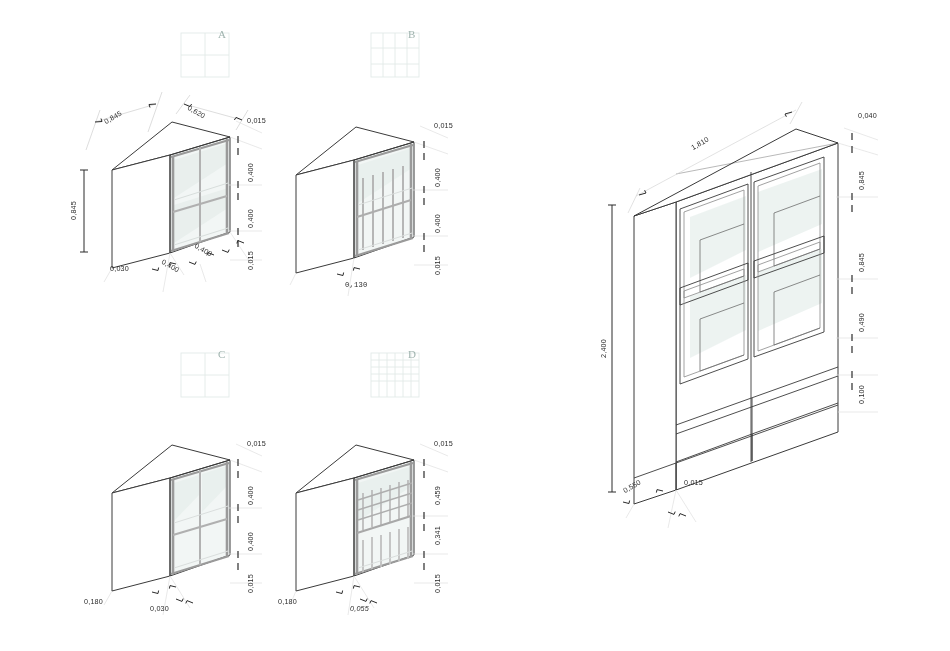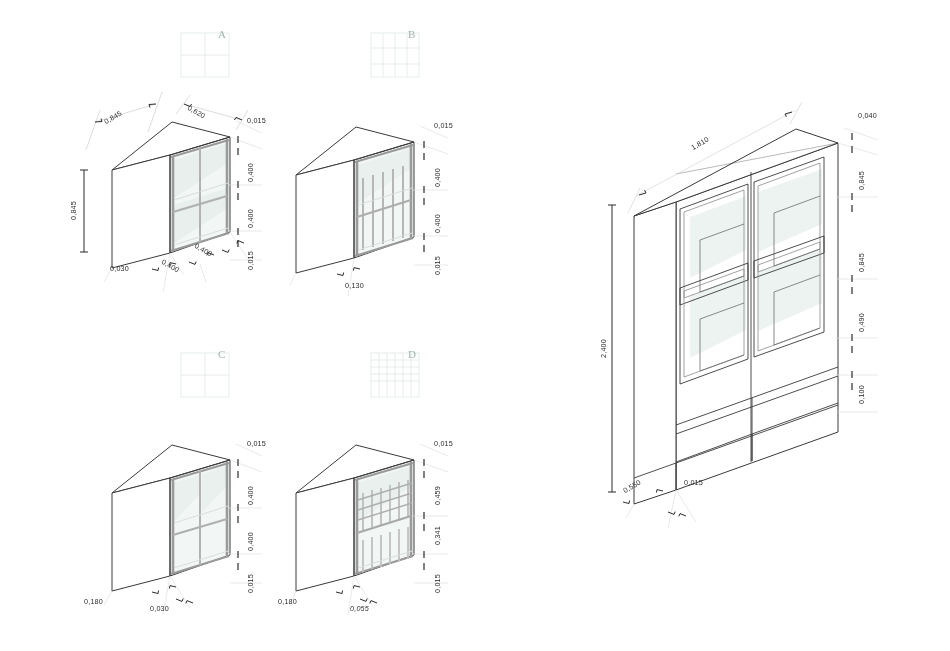--- a/index.html
+++ b/index.html
@@ -472,21 +472,21 @@
 <div class="dim-label rot90" style="left:70px; top:220px;">0,845</div>
 <div class="dim-label" style="left:110px; top:265px;">0,030</div>
 <div class="dim-label rotR" style="left:164px; top:258px;">0,400</div>
 <div class="dim-label rotR" style="left:197px; top:242px;">0,400</div>
 
 <div class="dim-label" style="left:247px; top:117px;">0,015</div>
 <div class="dim-label rot90" style="left:247px; top:182px;">0,400</div>
 <div class="dim-label rot90" style="left:247px; top:228px;">0,400</div>
 <div class="dim-label rot90" style="left:247px; top:270px;">0,015</div>
 
-<div class="dim-label" style="left:345px; top:282px;">0,130</div>
+<div class="dim-label" style="left:345px; top:282px;font-family:Liberation Mono, monospace;">0,130</div>
 <div class="dim-label" style="left:434px; top:122px;">0,015</div>
 <div class="dim-label rot90" style="left:434px; top:187px;">0,400</div>
 <div class="dim-label rot90" style="left:434px; top:233px;">0,400</div>
 <div class="dim-label rot90" style="left:434px; top:275px;">0,015</div>
 
 <div class="dim-label" style="left:84px;  top:598px;">0,180</div>
 <div class="dim-label" style="left:150px; top:605px;">0,030</div>
 <div class="dim-label" style="left:247px; top:440px;">0,015</div>
 <div class="dim-label rot90" style="left:247px; top:505px;">0,400</div>
 <div class="dim-label rot90" style="left:247px; top:551px;">0,400</div>

